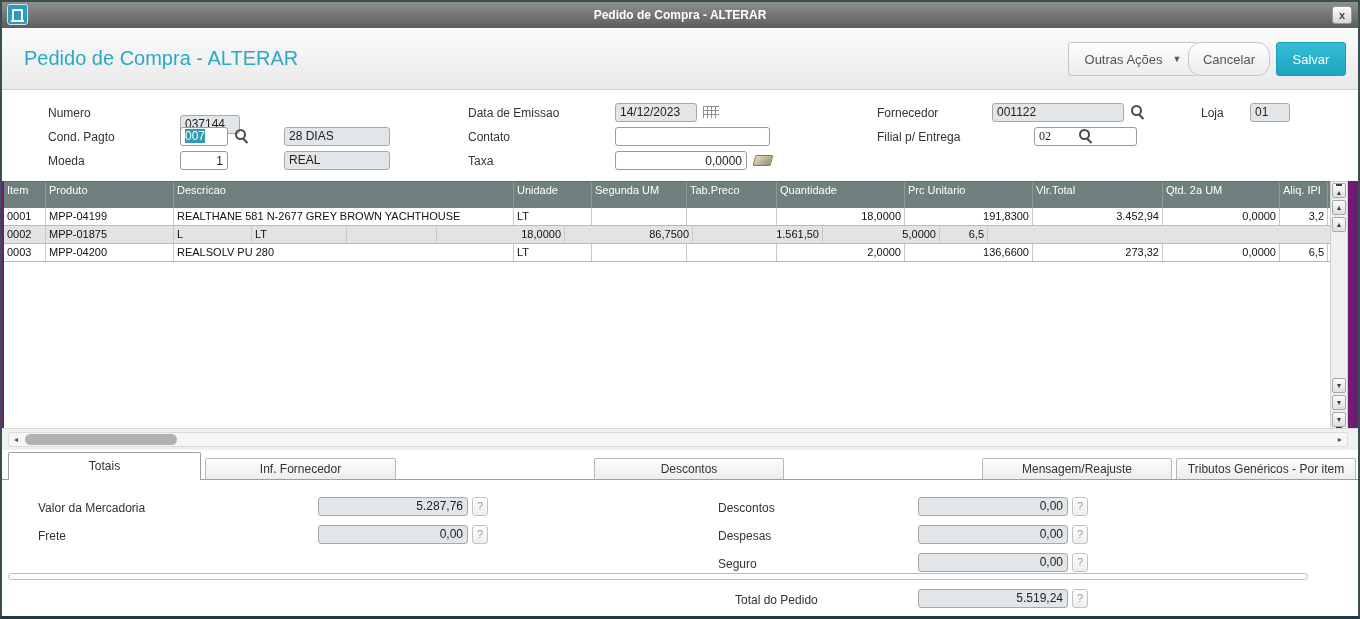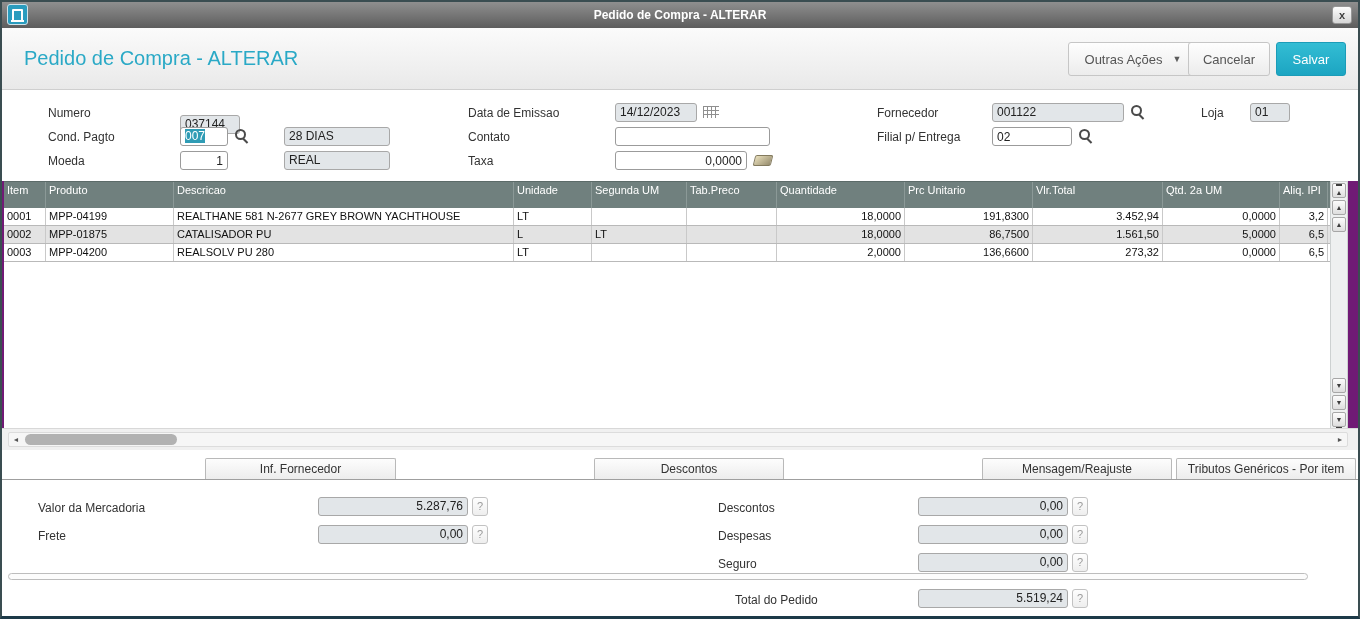--- a/index.html
+++ b/index.html
@@ -12,21 +12,21 @@
   .appicon{position:absolute;left:5px;top:2px;width:21px;height:21px;background:#2a9cbe;border:1px solid #cfe3ea;border-radius:3px;}
   .appicon::before{content:"";position:absolute;left:4px;top:4px;right:4px;height:9px;border:2px solid #fff;border-radius:1px;}
   .appicon::after{content:"";position:absolute;left:3px;bottom:2px;right:3px;height:2px;background:#fff;}
   .close-btn{position:absolute;right:6px;top:4px;width:20px;height:18px;background:linear-gradient(#fdfdfd,#d6d6d6);border:1px solid #979797;border-radius:3px;color:#3f3f3f;font-weight:bold;font-size:11px;line-height:16px;text-align:center;cursor:pointer;}
 
   
   .headerbar{position:absolute;left:0;top:26px;width:100%;height:62px;background:linear-gradient(#fbfbfb,#e9e9e9);border-bottom:1px solid #cfcfcf;}
   .page-title{position:absolute;left:22px;top:19px;font-size:20px;color:#2aa9c6;}
   .btn{position:absolute;top:14px;height:34px;border:1px solid #c6c6c6;border-radius:3px;background:linear-gradient(#fefefe,#ececec);color:#555;font-size:13px;text-align:center;cursor:pointer;display:flex;align-items:center;justify-content:center;}
   .btn-outras{left:1066px;width:130px;gap:10px;}
-  .btn-cancelar{left:1186px;width:82px;}
+  .btn-cancelar{left:1186px;width:82px;border-radius:13px;}
   .btn-salvar{left:1274px;width:70px;background:linear-gradient(#33bdd4,#1ca5c2);border-color:#1b9cb8;color:#fff;}
   .dd-arrow{font-size:9px;color:#5b5b5b;}
 
   
   .formarea{position:absolute;left:0;top:88px;width:100%;height:91px;background:#fff;}
   .lbl{position:absolute;font-size:12px;color:#333;white-space:nowrap;}
   .field{position:absolute;height:19px;border:1px solid #9b9b9b;border-radius:3px;background:#fff;font-size:12px;color:#222;padding:1px 4px;line-height:15px;white-space:nowrap;overflow:hidden;}
   .field.ro{background:#e2e6e9;border-color:#a8a8a8;}
   .field.num{text-align:right;}
   input.field{outline:none;}
@@ -111,21 +111,21 @@
 
     <span class="lbl" style="left:46px;top:40px;">Cond. Pagto</span>
     <div class="field" style="left:178px;top:37px;width:48px;"><span class="sel">007</span></div>
     <span class="lens" style="left:233px;top:39px;"></span>
     <div class="field ro" style="left:282px;top:37px;width:106px;">28 DIAS</div>
 
     <span class="lbl" style="left:466px;top:40px;">Contato</span>
     <input class="field" style="left: 613px; top: 37px; width: 155px;" value="">
 
     <span class="lbl" style="left:875px;top:40px;">Filial p/ Entrega</span>
-    <input class="field" style="left: 990px; top: 37px; width: 80px;" value="02">
+    <input class="field" style="left: 1032px; top: 37px; width: 103px; font-family: Liberation Serif, serif;" value="02">
     <span class="lens" style="left:1077px;top:39px;"></span>
 
     <span class="lbl" style="left:46px;top:64px;">Moeda</span>
     <input class="field num" style="left: 178px; top: 61px; width: 48px;" value="1">
     <div class="field ro" style="left:282px;top:61px;width:106px;">REAL</div>
 
     <span class="lbl" style="left:466px;top:64px;">Taxa</span>
     <input class="field num" style="left: 613px; top: 61px; width: 132px;" value="0,0000">
     <span class="calc" style="left:752px;top:65px;"></span>
   </div>
@@ -153,21 +153,20 @@
         <div class="gc" style="width: 90px;"></div>
         <div class="gc r" style="width: 128px;">18,0000</div>
         <div class="gc r" style="width: 128px;">191,8300</div>
         <div class="gc r" style="width: 130px;">3.452,94</div>
         <div class="gc r" style="width: 117px;">0,0000</div>
         <div class="gc r" style="width: 48px;">3,2</div>
       </div>
       <div class="gr alt">
         <div class="gc" style="width: 42px;">0002</div>
         <div class="gc" style="width: 128px;">MPP-01875</div>
-        <div class="gc" style="width: 340px;">CATALISADOR PU</div>
         <div class="gc" style="width: 78px;">L</div>
         <div class="gc" style="width: 95px;">LT</div>
         <div class="gc" style="width: 90px;"></div>
         <div class="gc r" style="width: 128px;">18,0000</div>
         <div class="gc r" style="width: 128px;">86,7500</div>
         <div class="gc r" style="width: 130px;">1.561,50</div>
         <div class="gc r" style="width: 117px;">5,0000</div>
         <div class="gc r" style="width: 48px;">6,5</div>
       </div>
       <div class="gr">
@@ -196,20 +195,21 @@
 
   <div class="hzone">
     <div class="hsb">
       <span class="hsb-arrow" style="left:0;">◄</span>
       <span class="hsb-thumb"></span>
       <span class="hsb-arrow" style="right:0;">►</span>
     </div>
   </div>
 
   <div class="tabszone" id="tabs">
+      <div class="tab active" style="left: 6px; width: 193px;">Totais</div>
       <div class="tab" style="left: 203px; width: 191px;">Inf. Fornecedor</div>
       <div class="tab" style="left: 592px; width: 190px;">Descontos</div>
       <div class="tab" style="left: 980px; width: 190px;">Mensagem/Reajuste</div>
       <div class="tab" style="left: 1174px; width: 180px;">Tributos Genéricos - Por item</div>
     </div>
 
   <div class="totals">
     <span class="lbl" style="left:36px;top:21px;">Valor da Mercadoria</span>
     <div class="field ro num" style="left:316px;top:17px;width:150px;">5.287,76</div>
     <span class="qbtn" style="left:470px;top:17px;">?</span>

